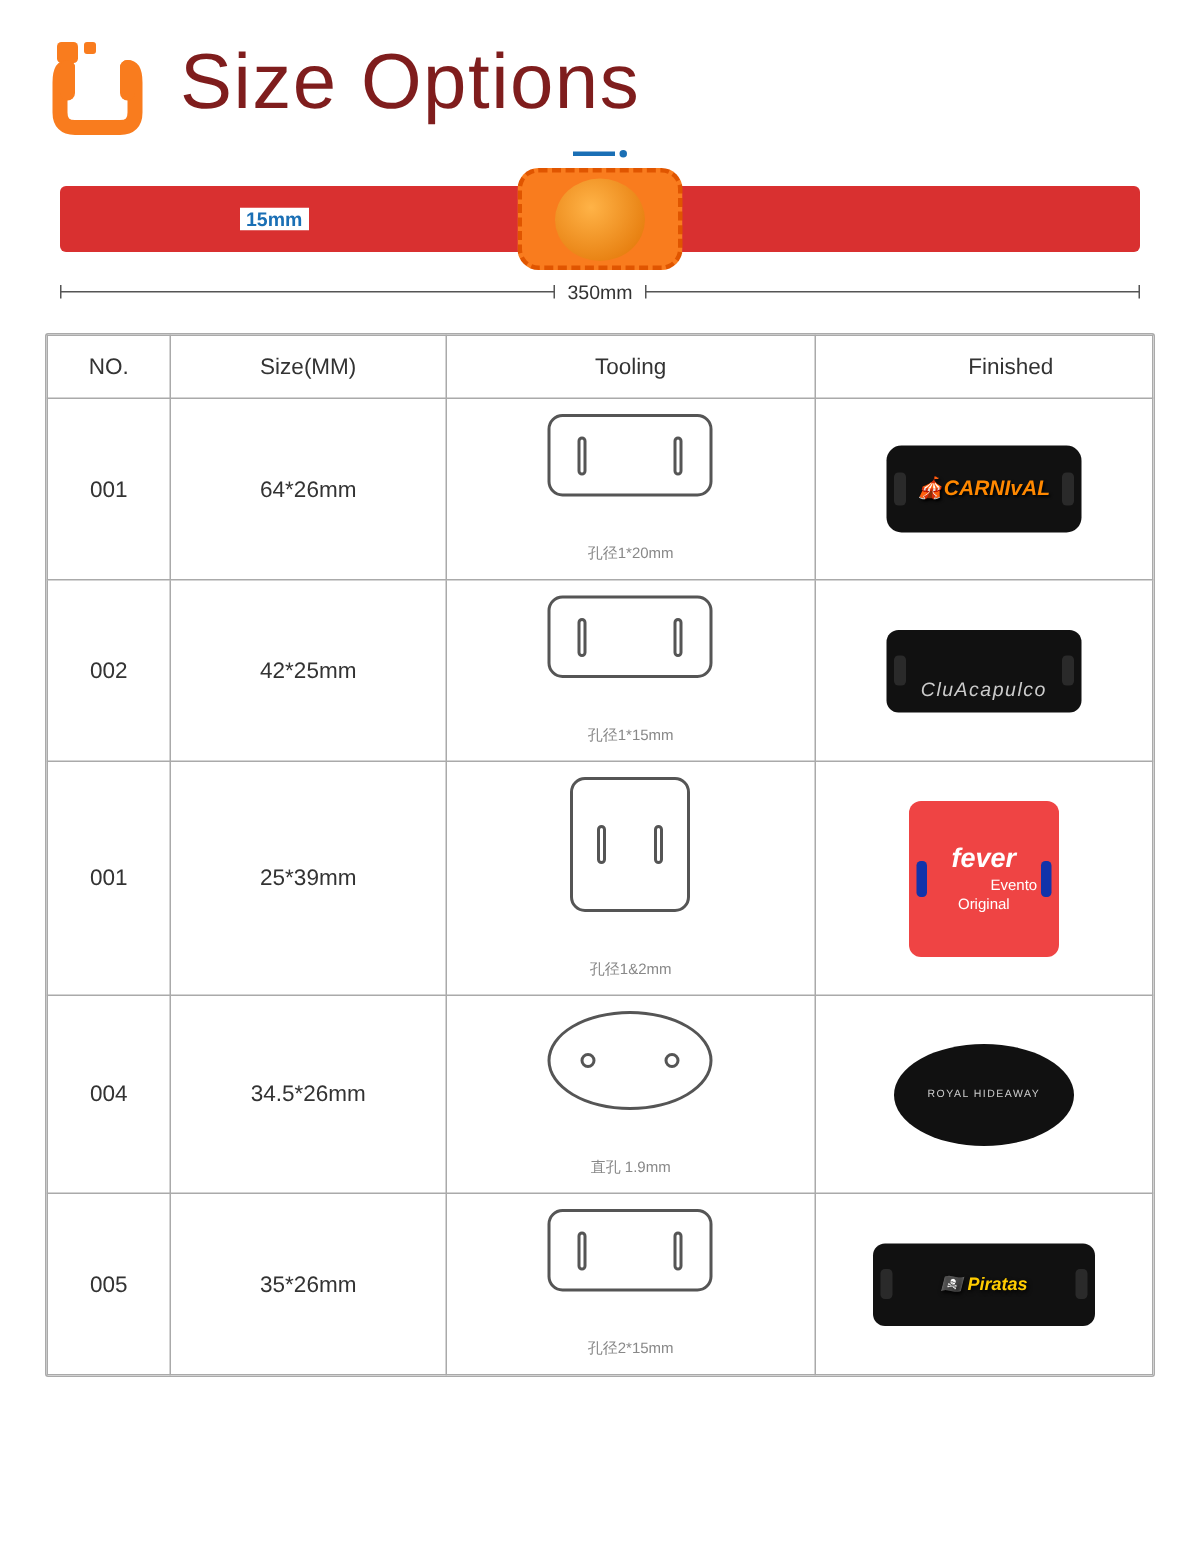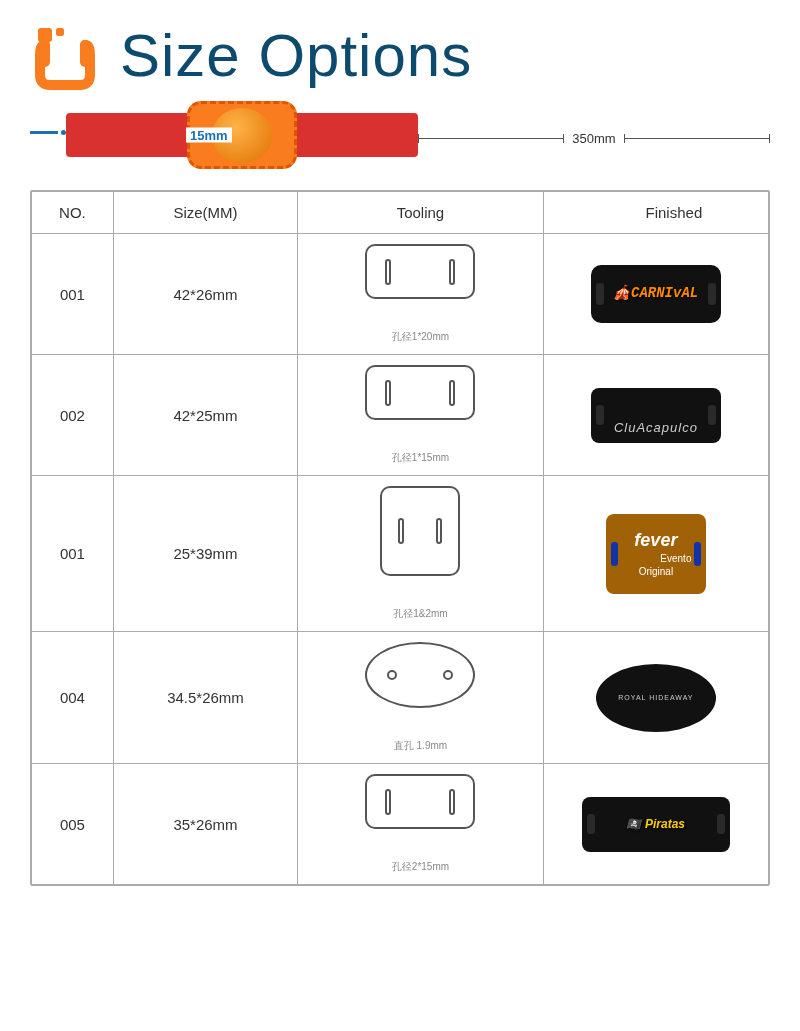--- a/index.html
+++ b/index.html
@@ -23,30 +23,30 @@
       align-items: center;
       margin-bottom: 10px;
     }
     .logo {
       width: 70px;
       height: 70px;
       margin-right: 20px;
       flex-shrink: 0;
     }
     .page-title {
-      font-size: 60px;
+      font-size: 52px;
       font-weight: 500;
-      color: #0c4a6e;
+      color: #7f1d1d;
       letter-spacing: 1px;
     }
 
     
     .diagram-section {
       display: flex;
-      flex-direction: row;
+      flex-direction: column;
       align-items: center;
       margin: 10px 0 20px 0;
     }
     .dimension-indicator-top {
       display: flex;
       align-items: center;
       margin-bottom: 6px;
     }
     .dim-line-blue {
       width: 28px;
@@ -297,36 +297,36 @@
           <th class="col-no">NO.</th>
           <th class="col-size">Size(MM)</th>
           <th class="col-tooling">Tooling</th>
           <th class="col-finished">Finished</th>
         </tr>
       </thead>
       <tbody>
 
         <tr>
           <td>001</td>
-          <td>42*26mm</td>
+          <td>64*26mm</td>
           <td>
             <div class="tooling-img">
               <div class="rect-tag">
                 <div class="slot"></div>
                 <div class="slot"></div>
               </div>
               <span class="tooling-label">孔径1*20mm</span>
             </div>
           </td>
           <td>
             <div style="display:flex;justify-content:center;">
               <div style="width:130px;height:58px;background:#111;border-radius:10px;position:relative;display:flex;align-items:center;justify-content:center;overflow:hidden;">
                 <div style="position:absolute;left:5px;top:50%;transform:translateY(-50%);width:8px;height:22px;background:#2a2a2a;border-radius:3px;"></div>
                 <div style="position:absolute;right:5px;top:50%;transform:translateY(-50%);width:8px;height:22px;background:#2a2a2a;border-radius:3px;"></div>
-                <div style="text-align:center;font-family:Liberation Mono, monospace;">
+                <div style="text-align:center;">
                   <div style="color:#ff8800;font-size:14px;font-weight:900;font-style:italic;text-shadow:1px 1px 2px #000;line-height:1.1;">🎪CARNIvAL</div>
                 </div>
               </div>
             </div>
           </td>
         </tr>
 
         <tr>
           <td>002</td>
           <td>42*25mm</td>
@@ -357,21 +357,21 @@
             <div class="tooling-img">
               <div style="width:80px;height:90px;border:2px solid #555;border-radius:10px;display:flex;align-items:center;justify-content:space-between;padding:0 16px;background:#fff;">
                 <div style="width:6px;height:26px;border:2px solid #555;border-radius:3px;background:#fff;"></div>
                 <div style="width:6px;height:26px;border:2px solid #555;border-radius:3px;background:#fff;"></div>
               </div>
               <span class="tooling-label">孔径1&amp;2mm</span>
             </div>
           </td>
           <td>
             <div style="display:flex;justify-content:center;">
-              <div style="width:100px;height:80px;background:#a16207;border-radius:8px;display:flex;flex-direction:column;align-items:center;justify-content:center;position:relative;overflow:hidden;">
+              <div style="width:100px;height:104px;background:#ef4444;border-radius:8px;display:flex;flex-direction:column;align-items:center;justify-content:center;position:relative;overflow:hidden;">
                 <div style="position:absolute;left:5px;top:50%;transform:translateY(-50%);width:7px;height:24px;background:#1133aa;border-radius:3px;"></div>
                 <div style="position:absolute;right:5px;top:50%;transform:translateY(-50%);width:7px;height:24px;background:#1133aa;border-radius:3px;"></div>
                 <div style="text-align:center;color:#fff;line-height:1.3;">
                   <div style="font-size:18px;font-weight:bold;font-style:italic;">fever</div>
                   <div style="font-size:10px;margin-left:40px;">Evento</div>
                   <div style="font-size:10px;">Original</div>
                 </div>
               </div>
             </div>
           </td>

